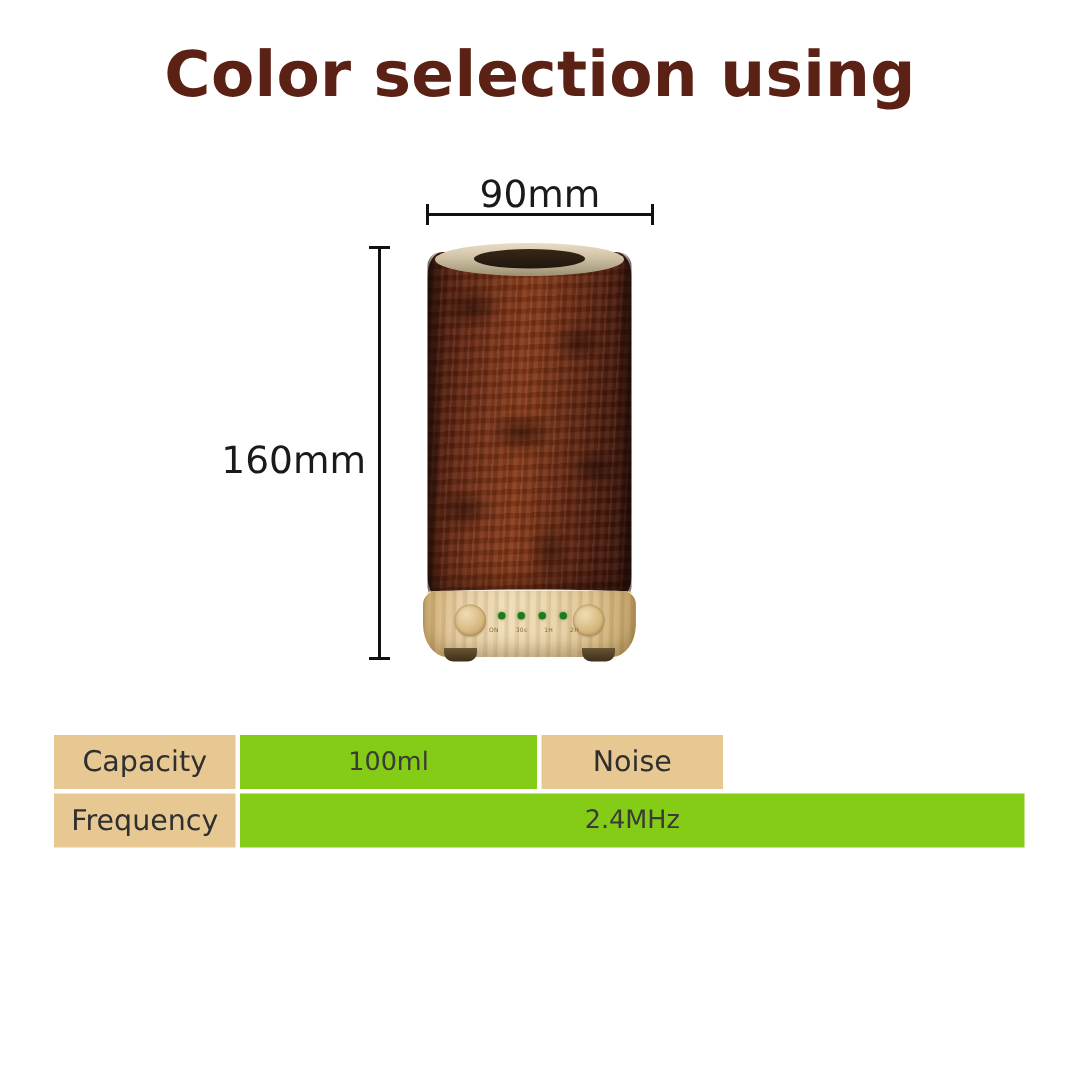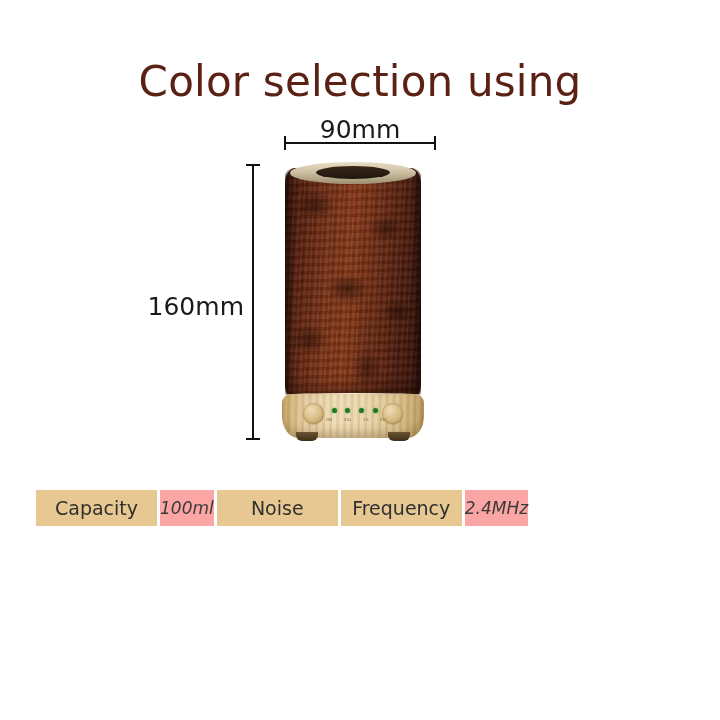--- a/index.html
+++ b/index.html
@@ -18,25 +18,24 @@
 
   
   #page-title {
     position: absolute;
     left: 0;
     top: 24px;
     width: 720px;
     text-align: center;
     font-size: 42px;
     line-height: 52px;
-    font-weight: 400;
+    font-weight: 700;
     color: #5a2114;
     letter-spacing: 0.2px;
     white-space: nowrap;
-    margin-top: 32px;
   }
 
   
   #product-stage {
     position: absolute;
     left: 0;
     top: 110px;
     width: 720px;
     height: 370px;
     padding-left: 20px;
@@ -250,21 +249,21 @@
   .foot-l { left: 14px; }
   .foot-r { left: 106px; }
 
   
   #spec-table {
     position: absolute;
     left: 36px;
     top: 490px;
     width: 647px;
     display: flex;
-    flex-direction: row;
+    flex-direction: column;
     gap: 3px;
   }
   .spec-row {
     display: flex;
     gap: 3px;
     height: 36px;
   }
   .spec-pair {
     display: flex;
     gap: 3px;
@@ -275,28 +274,27 @@
     background: #e7c892;
     color: #2f2f2f;
     font-size: 19px;
     display: flex;
     align-items: center;
     justify-content: center;
     white-space: nowrap;
   }
   .spec-val {
     flex: 1 1 0;
-    background: #fca5a5;
+    background: #84cc16;
     color: #3a3a3a;
     font-size: 17px;
     display: flex;
     align-items: center;
     justify-content: center;
     white-space: nowrap;
-    font-style: italic;
   }
   .spec-val sup {
     font-size: 11px;
     vertical-align: super;
     line-height: 0;
   }
 </style>
 </head>
 <body>
 

